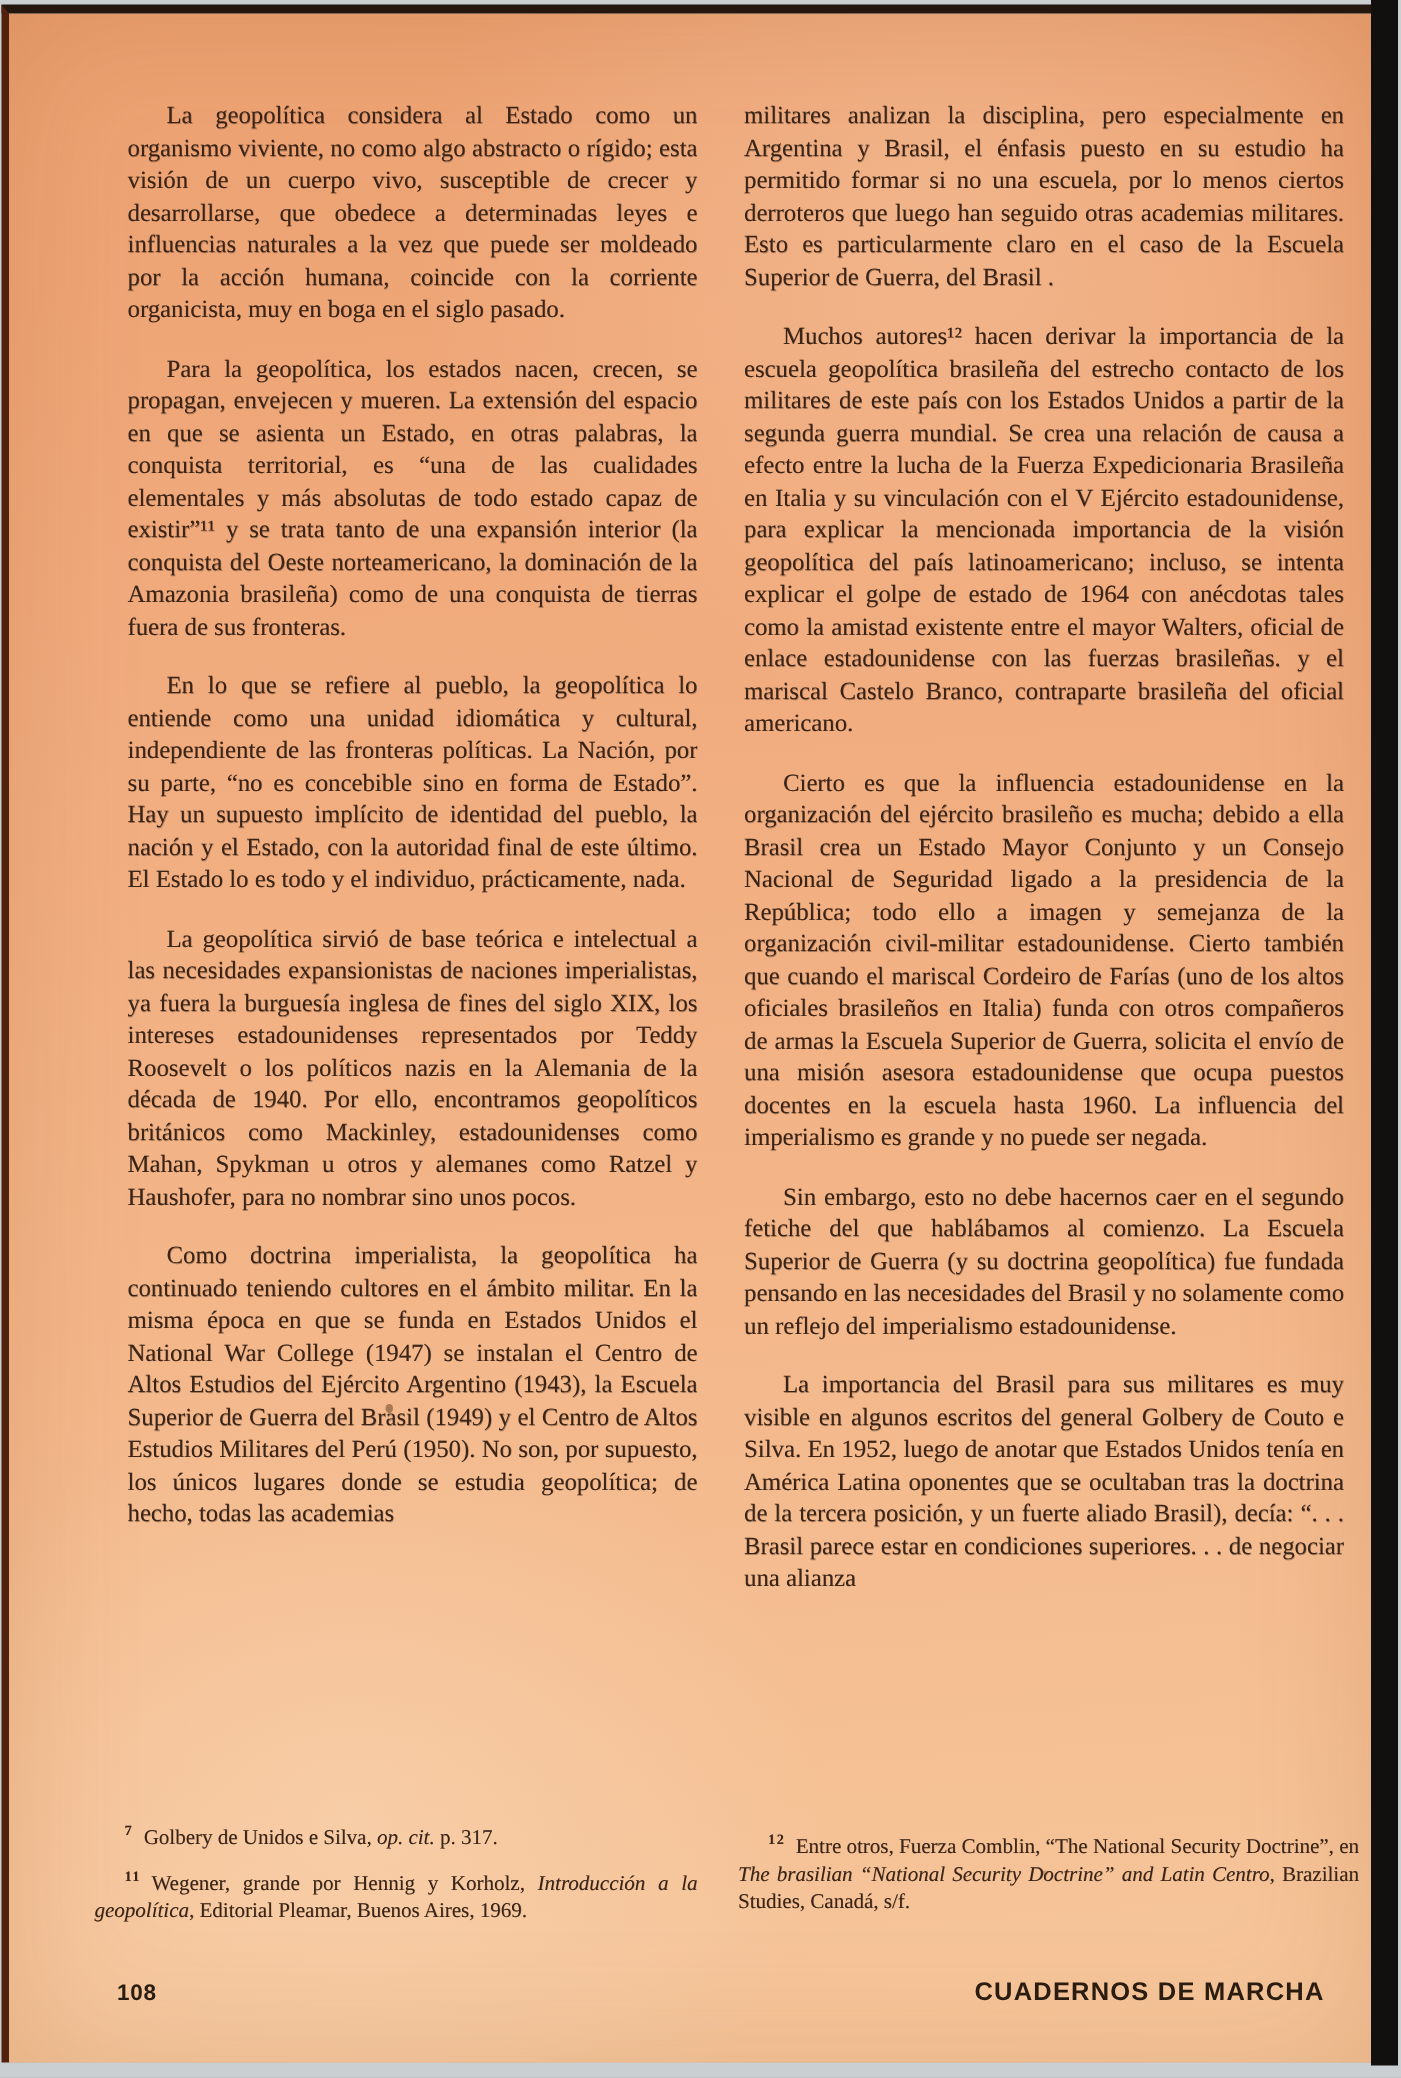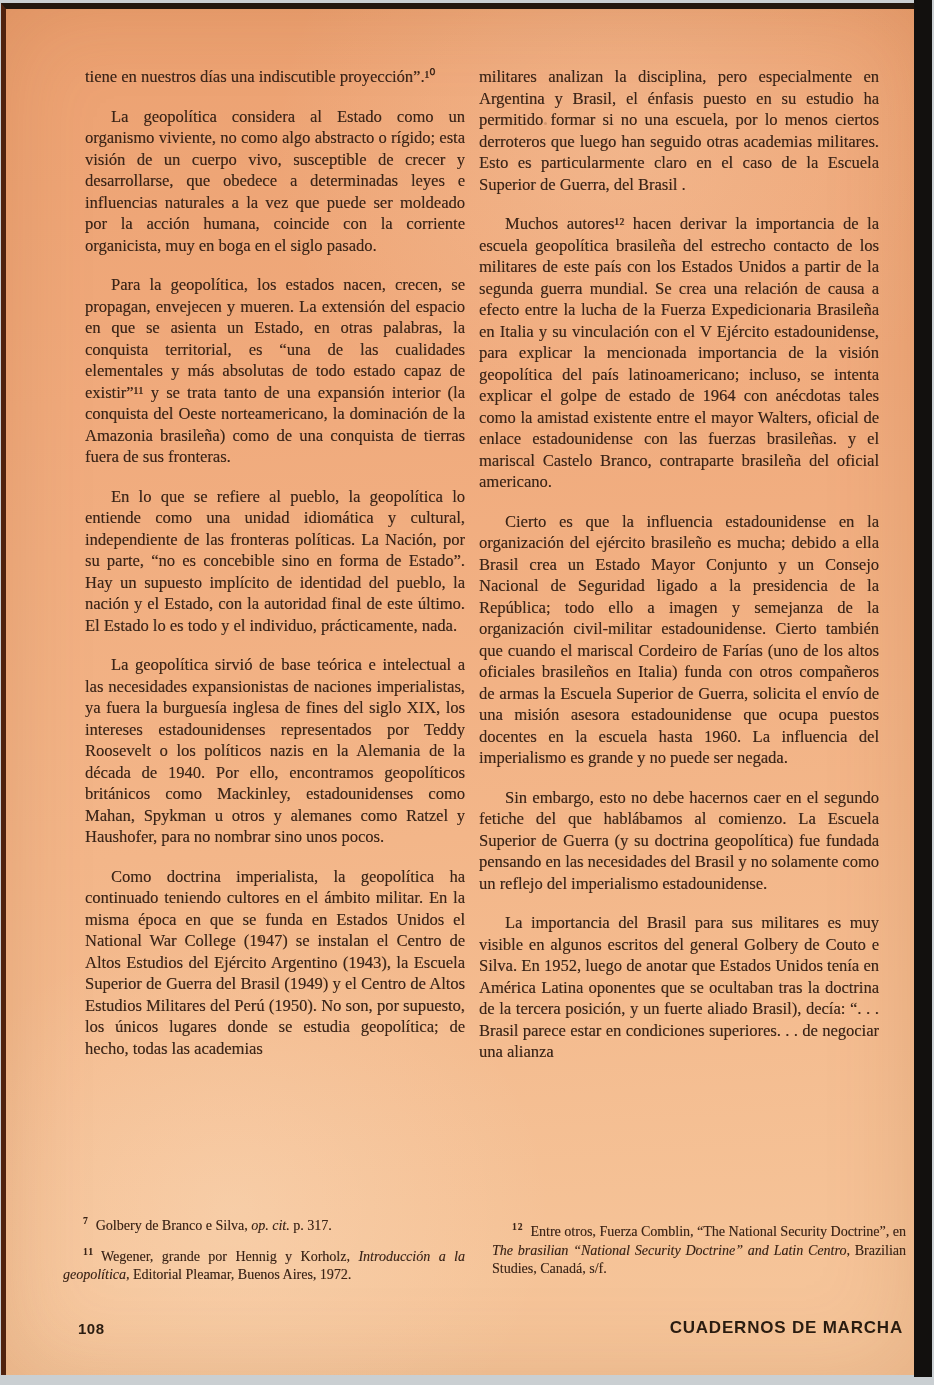--- a/index.html
+++ b/index.html
@@ -19,21 +19,21 @@
     box-shadow:inset 0 0 90px rgba(150,70,20,0.18);
     box-sizing:border-box;
   }
   .frame-right{
     position:absolute;left:914px;top:0;width:18px;height:1377px;background:#12100e;
   }
   .col{
     position:absolute;top:66px;height:1142px;overflow:hidden;color:#3a2417;
   }
   .col-left{left:85px;width:380px;}
-  .col-right{left:479px;width:400px;}
+  .col-right{left:496px;width:400px;}
   .para{
     margin:0 0 18px;font-size:16.5px;line-height:21.5px;
     text-align:justify;text-indent:26px;
     text-shadow:0.35px 0.35px 0 rgba(54,32,20,0.4);
   }
   .para.cont{text-indent:0;}
   .fns{position:absolute;color:#3a2417;}
   .fns-left{left:63px;top:1212px;width:402px;}
   .fns-right{left:492px;top:1218px;width:414px;}
   .footnote{
@@ -45,56 +45,55 @@
     font-size:9.5px;vertical-align:6px;margin-right:7px;
     font-weight:bold;letter-spacing:1px;
   }
   .footnote i{font-style:italic;margin-top:32px;}
   .pagenum{
     position:absolute;left:78px;top:1320px;
     font-family:"Liberation Sans",sans-serif;font-weight:bold;
     font-size:15px;letter-spacing:0.5px;color:#2a1c10;
   }
   .brand{
-    position:absolute;left:504px;top:1318px;width:399px;text-align:right;
+    position:absolute;left:484px;top:1318px;width:399px;text-align:right;
     font-family:"Liberation Sans",sans-serif;font-weight:bold;
     font-size:17px;letter-spacing:0.8px;color:#2a1c10;
   }
   .speck{position:absolute;border-radius:50%;background:#6a4124;}
   .speck.s1{left:257px;top:936px;width:5px;height:6px;opacity:.55;}
   .speck.s2{left:695px;top:1247px;width:4px;height:3px;opacity:.3;}
   .speck.s3{left:544px;top:122px;width:3px;height:3px;opacity:.25;}
 </style>
 </head>
 <body>
 
 <div class="root">
   <div class="paper"></div>
   <div class="frame-right"></div>
 
   <div class="col col-left">
-    <p class="para cont">tiene en nuestros días una indiscutible proyección”.¹⁰</p>
     <p class="para">La geopolítica considera al Estado como un organismo viviente, no como algo abstracto o rígido; esta visión de un cuerpo vivo, susceptible de crecer y desarrollarse, que obedece a determinadas leyes e influencias naturales a la vez que puede ser moldeado por la acción humana, coincide con la corriente organicista, muy en boga en el siglo pasado.</p>
     <p class="para">Para la geopolítica, los estados nacen, crecen, se propagan, envejecen y mueren. La extensión del espacio en que se asienta un Estado, en otras palabras, la conquista territorial, es “una de las cualidades elementales y más absolutas de todo estado capaz de existir”¹¹ y se trata tanto de una expansión interior (la conquista del Oeste norteamericano, la dominación de la Amazonia brasileña) como de una conquista de tierras fuera de sus fronteras.</p>
     <p class="para">En lo que se refiere al pueblo, la geopolítica lo entiende como una unidad idiomática y cultural, independiente de las fronteras políticas. La Nación, por su parte, “no es concebible sino en forma de Estado”. Hay un supuesto implícito de identidad del pueblo, la nación y el Estado, con la autoridad final de este último. El Estado lo es todo y el individuo, prácticamente, nada.</p>
     <p class="para">La geopolítica sirvió de base teórica e intelectual a las necesidades expansionistas de naciones imperialistas, ya fuera la burguesía inglesa de fines del siglo XIX, los intereses estadounidenses representados por Teddy Roosevelt o los políticos nazis en la Alemania de la década de 1940. Por ello, encontramos geopolíticos británicos como Mackinley, estadounidenses como Mahan, Spykman u otros y alemanes como Ratzel y Haushofer, para no nombrar sino unos pocos.</p>
     <p class="para">Como doctrina imperialista, la geopolítica ha continuado teniendo cultores en el ámbito militar. En la misma época en que se funda en Estados Unidos el National War College (1947) se instalan el Centro de Altos Estudios del Ejército Argentino (1943), la Escuela Superior de Guerra del Brasil (1949) y el Centro de Altos Estudios Militares del Perú (1950). No son, por supuesto, los únicos lugares donde se estudia geopolítica; de hecho, todas las academias</p>
   </div>
 
   <div class="col col-right">
     <p class="para cont">militares analizan la disciplina, pero especialmente en Argentina y Brasil, el énfasis puesto en su estudio ha permitido formar si no una escuela, por lo menos ciertos derroteros que luego han seguido otras academias militares. Esto es particularmente claro en el caso de la Escuela Superior de Guerra, del Brasil .</p>
     <p class="para">Muchos autores¹² hacen derivar la importancia de la escuela geopolítica brasileña del estrecho contacto de los militares de este país con los Estados Unidos a partir de la segunda guerra mundial. Se crea una relación de causa a efecto entre la lucha de la Fuerza Expedicionaria Brasileña en Italia y su vinculación con el V Ejército estadounidense, para explicar la mencionada importancia de la visión geopolítica del país latinoamericano; incluso, se intenta explicar el golpe de estado de 1964 con anécdotas tales como la amistad existente entre el mayor Walters, oficial de enlace estadounidense con las fuerzas brasileñas. y el mariscal Castelo Branco, contraparte brasileña del oficial americano.</p>
     <p class="para">Cierto es que la influencia estadounidense en la organización del ejército brasileño es mucha; debido a ella Brasil crea un Estado Mayor Conjunto y un Consejo Nacional de Seguridad ligado a la presidencia de la República; todo ello a imagen y semejanza de la organización civil-militar estadounidense. Cierto también que cuando el mariscal Cordeiro de Farías (uno de los altos oficiales brasileños en Italia) funda con otros compañeros de armas la Escuela Superior de Guerra, solicita el envío de una misión asesora estadounidense que ocupa puestos docentes en la escuela hasta 1960. La influencia del imperialismo es grande y no puede ser negada.</p>
     <p class="para">Sin embargo, esto no debe hacernos caer en el segundo fetiche del que hablábamos al comienzo. La Escuela Superior de Guerra (y su doctrina geopolítica) fue fundada pensando en las necesidades del Brasil y no solamente como un reflejo del imperialismo estadounidense.</p>
     <p class="para">La importancia del Brasil para sus militares es muy visible en algunos escritos del general Golbery de Couto e Silva. En 1952, luego de anotar que Estados Unidos tenía en América Latina oponentes que se ocultaban tras la doctrina de la tercera posición, y un fuerte aliado Brasil), decía: “. . . Brasil parece estar en condiciones superiores. . .  de negociar una alianza</p>
   </div>
 
   <div class="fns fns-left">
-    <p class="footnote"><sup class="fn-sup">7</sup><span>Golbery de Branco e Silva, </span><i>op. cit.</i><span> p. 317.</span></p>
-    <p class="footnote"><sup class="fn-sup">11</sup><span>Wegener, grande por Hennig y Korholz, </span><i>Introducción a la geopolítica</i><span>, Editorial Pleamar, Buenos Aires, 1972.</span></p>
+    <p class="footnote"><sup class="fn-sup">7</sup><span>Golbery de Unidos e Silva, </span><i>op. cit.</i><span> p. 317.</span></p>
+    <p class="footnote"><sup class="fn-sup">11</sup><span>Wegener, grande por Hennig y Korholz, </span><i>Introducción a la geopolítica</i><span>, Editorial Pleamar, Buenos Aires, 1969.</span></p>
   </div>
 
   <div class="fns fns-right">
     <p class="footnote"><sup class="fn-sup">12</sup><span>Entre otros, Fuerza Comblin, “The National Security Doctrine”, en </span><i>The brasilian “National Security Doctrine” and Latin Centro</i><span>, Brazilian Studies, Canadá, s/f.</span></p>
   </div>
 
   <div class="pagenum">108</div>
   <div class="brand">CUADERNOS DE MARCHA</div>
 
   <div class="speck s1"></div>

